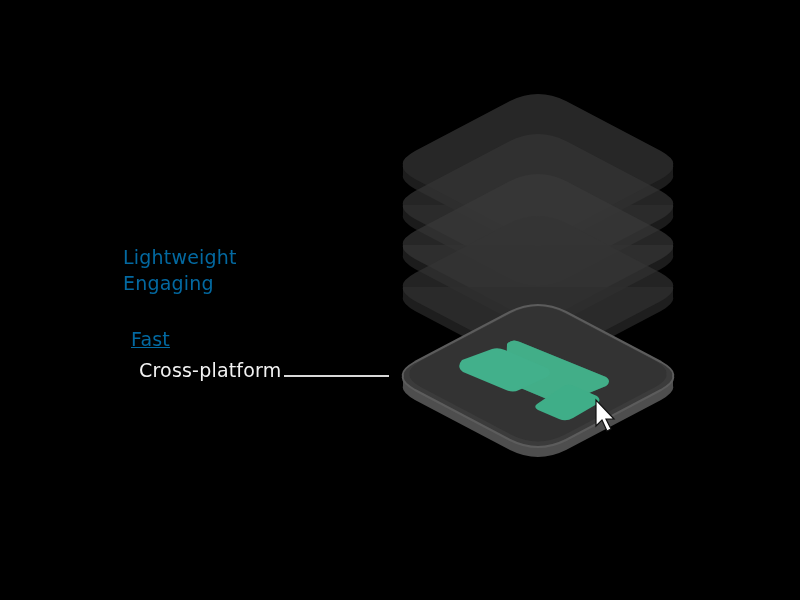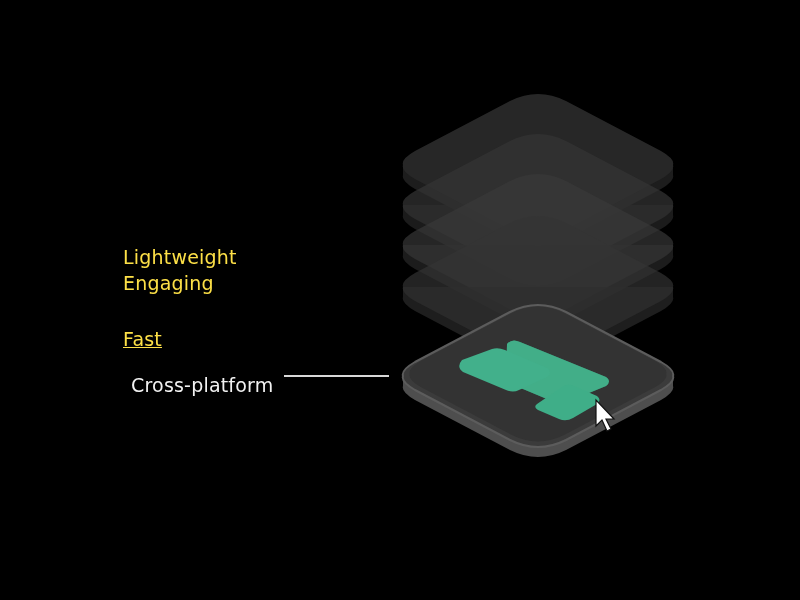--- a/index.html
+++ b/index.html
@@ -1,30 +1,30 @@
 <!DOCTYPE html>
 <html><head>
 <meta charset="utf-8">
 <style>
   html, body { margin: 0; padding: 0; background: #000; }
   body { width: 800px; height: 600px; position: relative; overflow: hidden; font-family: "DejaVu Sans", sans-serif; }
   .features { position: absolute; left: 123px; top: 0; }
-  .feature { position: absolute; white-space: nowrap; font-size: 19px; color: #fde047; letter-spacing: 0.2px; }
+  .feature { position: absolute; white-space: nowrap; font-size: 19px; color: #0369a1; letter-spacing: 0.2px; }
   .feature.active { color: #f2f2f2; }
   .connector { position: absolute; left: 284px; top: 375px; width: 105px; height: 2px; background: #d8d8d8; }
   svg.stack { position: absolute; left: 0; top: 0; }
 </style>
 </head>
 <body>
 
 <div class="features">
   <div class="feature" style="top:246px;left:0;">Lightweight</div>
   <div class="feature" style="top:272px;left:0;">Engaging</div>
-  <div class="feature" style="top:328px;left:0;text-decoration:underline;">Fast</div>
-  <div class="feature active" style="top:359px;left:8px;margin-top:15px;">Cross-platform</div>
+  <div class="feature" style="top:328px;left:8px;text-decoration:underline;">Fast</div>
+  <div class="feature active" style="top:359px;left:16px;">Cross-platform</div>
 </div>
 
 <div class="connector"></div>
 
 <svg class="stack" width="800" height="600" viewBox="0 0 800 600">
   <defs>
 
     <path id="tile" d="M -28 -64 Q 0 -78 28 -64 L 123 -14 Q 137 -6 135 0 Q 137 6 123 14 L 28 64 Q 0 78 -28 64 L -123 14 Q -137 6 -135 0 Q -137 -6 -123 -14 Z"></path>
     <path id="tileThick" d="M -135 0 L -135 10 Q -137 16 -123 24 L -28 74 Q 0 88 28 74 L 123 24 Q 137 16 135 10 L 135 0 Z"></path>
   </defs>

